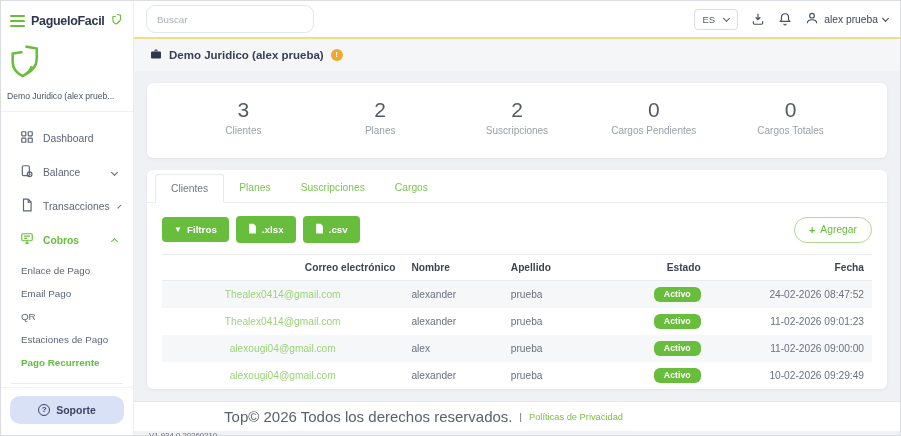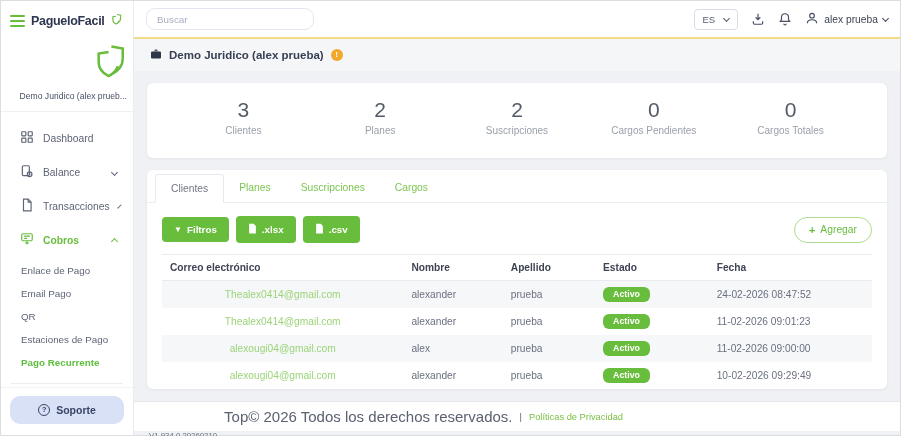--- a/index.html
+++ b/index.html
@@ -6,41 +6,41 @@
   html,body { background:#fff; }
   body { font-family:"Liberation Sans", sans-serif; width:901px; height:436px; overflow:hidden; }
   .app { width:901px; height:436px; display:flex; border:1px solid #dadde2; background:#86efac; }
 
   
   .sidebar { width:133px; min-width:133px; background:#fff; border-right:1px solid #ececee; display:flex; flex-direction:column; }
   .brand-row { display:flex; align-items:center; gap:6px; padding:11px 8px 8px 9px; }
   .hamburger { width:15px; display:flex; flex-direction:column; gap:3px; cursor:pointer; }
   .hamburger i { display:block; height:2px; background:#69bd3c; border-radius:2px; }
   .logo-text { font-size:12.5px; font-weight:bold; color:#2e3650; letter-spacing:-0.3px; white-space:nowrap; }
-  .account { text-align:right; padding:4px 6px 10px; border-bottom:1px solid #f0f0f2; }
+  .account { text-align:left; padding:4px 6px 10px; border-bottom:1px solid #f0f0f2; }
   .account-name { font-size:8.6px; color:#4a5166; margin-top:5px; white-space:nowrap; overflow:hidden; }
   .nav { flex:1; min-height:0; overflow:hidden; padding-top:9px; }
   .nav-item { display:flex; align-items:center; gap:9px; padding:9px 10px 9px 19px; font-size:10.3px; color:#5d6475; cursor:pointer; }
   .nav-item svg { flex:none; }
   .nav-item.active-parent { color:#69bd3c; font-weight:bold; }
   .chev { width:5px; height:5px; border-right:1.4px solid currentColor; border-bottom:1.4px solid currentColor; margin-left:auto; margin-right:6px; }
   .chev.down { transform:rotate(45deg); }
   .chev.up { transform:rotate(-135deg); margin-top:3px; }
   .submenu { padding:2px 0 4px 20px; }
   .submenu-item { font-size:9.8px; color:#5d6475; padding:6px 0; cursor:pointer; }
   .submenu-item.active { color:#5fbf3f; font-weight:bold; }
   .nav-divider { border-top:1px solid #ececee; margin:5px 10px 3px; }
   .soporte-wrap { padding:8px 9px 11px; border-top:1px solid #f2f2f4; }
   .soporte-btn { width:100%; background:#d9e1f7; color:#3c4466; border:none; border-radius:10px; padding:8px 0; font-size:10.5px; font-weight:bold; display:flex; align-items:center; justify-content:center; gap:6px; cursor:pointer; font-family:inherit; }
   .qmark { width:12px; height:12px; border:1.2px solid #3c4466; border-radius:50%; font-size:8px; line-height:10px; text-align:center; font-weight:bold; }
 
   
   .right { flex:1; display:flex; flex-direction:column; min-width:0; }
   .topbar { height:38px; background:#fff; border-bottom:2px solid #f2dd86; display:flex; align-items:center; padding:0 12px; }
-  .search-input { width:168px; height:22px; border:1px solid #e2e6f0; border-radius:9px; font-size:9.8px; padding:0 10px; color:#454b5e; outline:none; font-family:inherit; }
+  .search-input { width:168px; height:28px; border:1px solid #e2e6f0; border-radius:9px; font-size:9.8px; padding:0 10px; color:#454b5e; outline:none; font-family:inherit; }
   .search-input::placeholder { color:#a9aec0; }
   .topbar-right { margin-left:auto; display:flex; align-items:center; gap:13px; color:#474e63; }
   .lang-box { display:flex; align-items:center; gap:9px; border:1px solid #d9dde8; border-radius:4px; padding:4px 8px; font-size:9.5px; color:#555c6e; cursor:pointer; }
   .lang-box .chev { margin:0 0 2px 0; }
   .icon-btn { cursor:pointer; display:flex; align-items:center; }
   .user-chip { display:flex; align-items:center; gap:5px; cursor:pointer; font-size:10.3px; color:#3f4657; }
   .user-chip .chev { margin:0 0 2px 0; }
 
   .main { flex:1; background:#f0f1f4; display:flex; flex-direction:column; min-height:0; }
   .page-header { height:32px; background:#f5f6f8; display:flex; align-items:center; gap:7px; padding:12px 16px; }
@@ -63,21 +63,21 @@
   .tab-body { padding:13px 15px 0; flex:1; min-height:0; }
   .toolbar-row { display:flex; align-items:center; gap:7px; margin-bottom:11px; }
   .btn-green { background:#69bd3c; color:#fff; border:none; border-radius:4px; font-size:9.8px; font-weight:bold; padding:7px 12px; display:flex; align-items:center; gap:5px; cursor:pointer; font-family:inherit; }
   .btn-green .glyph { font-size:8px; }
   .spacer { flex:1; }
   .btn-add { background:#fff; color:#69bd3c; border:1px solid #aedb8f; border-radius:999px; font-size:10.3px; padding:6px 14px; display:flex; align-items:center; gap:5px; cursor:pointer; font-family:inherit; }
   .btn-add .plus { font-size:11px; font-weight:bold; }
 
   table { width:100%; border-collapse:collapse; font-size:10.2px; table-layout:fixed; }
   thead th { color:#3f4454; font-weight:bold; padding:7px 8px; border-top:1px solid #e9ebee; border-bottom:1px solid #e9ebee; }
-  th.c, td.c { text-align:left; }
+  th.c, td.c { text-align:right; }
   th.l, td.l { text-align:left;margin-left:38px; }
   tbody td { padding:6px 8px; color:#6a7080; }
   tbody tr:nth-child(odd) { background:#f6f7f9; }
   td.email { color:#9bd478; text-align:center; }
   .badge { display:inline-block; background:#69bd3c; color:#fff; border-radius:6px; padding:2px 10px 3px; font-size:8.8px; font-weight:bold; }
   .col-email{width:34%} .col-nombre{width:14%} .col-apellido{width:13%} .col-estado{width:16%} .col-fecha{width:23%}
 
   .pagination { margin-top:13px; }
   .page-btn { width:20px; height:20px; background:#69bd3c; color:#fff; border:none; border-radius:4px; font-size:9.5px; cursor:pointer; font-family:inherit; }
 

